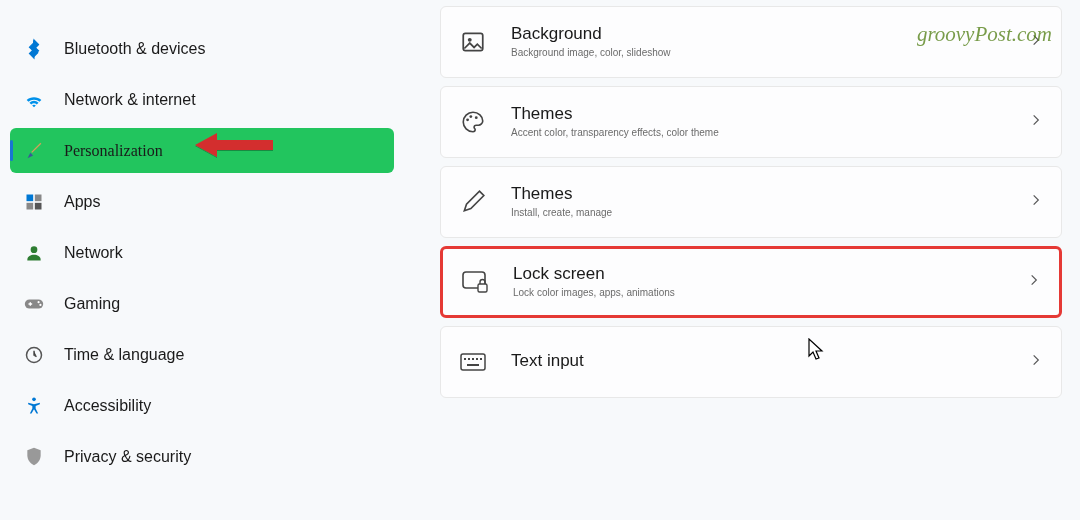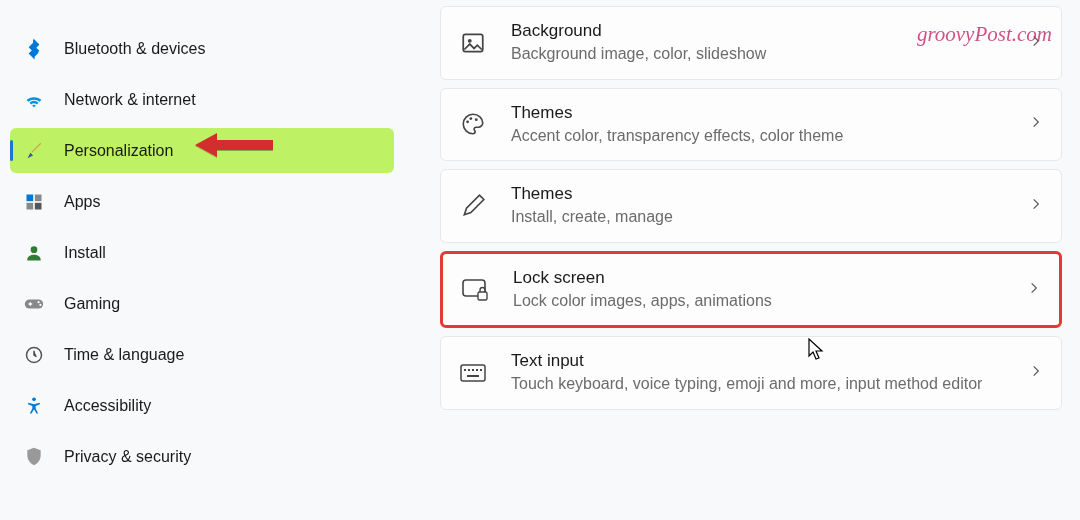--- a/index.html
+++ b/index.html
@@ -22,21 +22,22 @@
     display: flex;
     align-items: center;
     height: 45px;
     padding: 0 12px;
     border-radius: 6px;
     cursor: pointer;
     margin: 6px 0;
     position: relative;
   }
   .sidebar-item.selected {
-    background: #bef264;
+    background: #22c55e;
+    font-family: Liberation Serif, serif;
   }
   .sidebar-item.selected::before {
     content: "";
     position: absolute;
     left: 0;
     top: 12px;
     bottom: 12px;
     width: 3px;
     background: #1976d2;
     border-radius: 2px;
@@ -85,37 +86,37 @@
     flex-shrink: 0;
     color: #444;
   }
   .card-text { flex: 1; }
   .card-title {
     font-size: 17px;
     color: #1a1a1a;
     margin-bottom: 2px;
   }
   .card-sub {
-    font-size: 16px;
+    font-size: 10px;
     color: #6b6b6b;
     line-height: 1.35;
   }
   .chevron {
     color: #6b6b6b;
     flex-shrink: 0;
     margin-left: 12px;
   }
   .watermark {
     position: absolute;
     top: 22px;
     right: 28px;
     font-family: Georgia, serif;
     font-style: italic;
     font-size: 21px;
-    color: #be185d;
+    color: #4d7c0f;
     opacity: 0.75;
     z-index: 5;
   }
   .arrow-annotation {
     position: absolute;
     left: 195px;
     top: 130px;
     z-index: 10;
     pointer-events: none;
   }
@@ -175,21 +176,21 @@
       <span class="sidebar-label">Apps</span>
     </div>
 
     <div class="sidebar-item">
       <span class="sidebar-icon">
         <svg width="20" height="20" viewBox="0 0 24 24">
             <circle cx="12" cy="8" r="4" fill="#2e7d32"></circle>
             <path fill="#2e7d32" d="M4 20c0-4 4-6 8-6s8 2 8 6v1H4v-1z"></path>
           </svg>
       </span>
-      <span class="sidebar-label">Install</span>
+      <span class="sidebar-label">Network</span>
     </div>
 
     <div class="sidebar-item">
       <span class="sidebar-icon">
         <svg width="22" height="18" viewBox="0 0 24 18">
             <rect x="2" y="4" width="20" height="10" rx="5" fill="#888"></rect>
             <circle cx="17" cy="7" r="1.2" fill="#fff"></circle>
             <circle cx="19" cy="10" r="1.2" fill="#fff"></circle>
             <path stroke="#fff" stroke-width="1.5" d="M6 9h4M8 7v4"></path>
           </svg>
@@ -314,21 +315,20 @@
             <rect x="5" y="6" width="2" height="2" fill="#444"></rect>
             <rect x="9" y="6" width="2" height="2" fill="#444"></rect>
             <rect x="13" y="6" width="2" height="2" fill="#444"></rect>
             <rect x="17" y="6" width="2" height="2" fill="#444"></rect>
             <rect x="21" y="6" width="2" height="2" fill="#444"></rect>
             <rect x="8" y="12" width="12" height="2" fill="#444"></rect>
           </svg>
       </span>
       <div class="card-text">
         <div class="card-title">Text input</div>
-        <div class="card-sub">Touch keyboard, voice typing, emoji and more, input method editor</div>
       </div>
       <span class="chevron">
         <svg width="14" height="14" viewBox="0 0 24 24">
             <path d="M8 4l8 8-8 8" fill="none" stroke="#555" stroke-width="2"></path>
           </svg>
       </span>
     </div>
 
   </main>
 </div>

